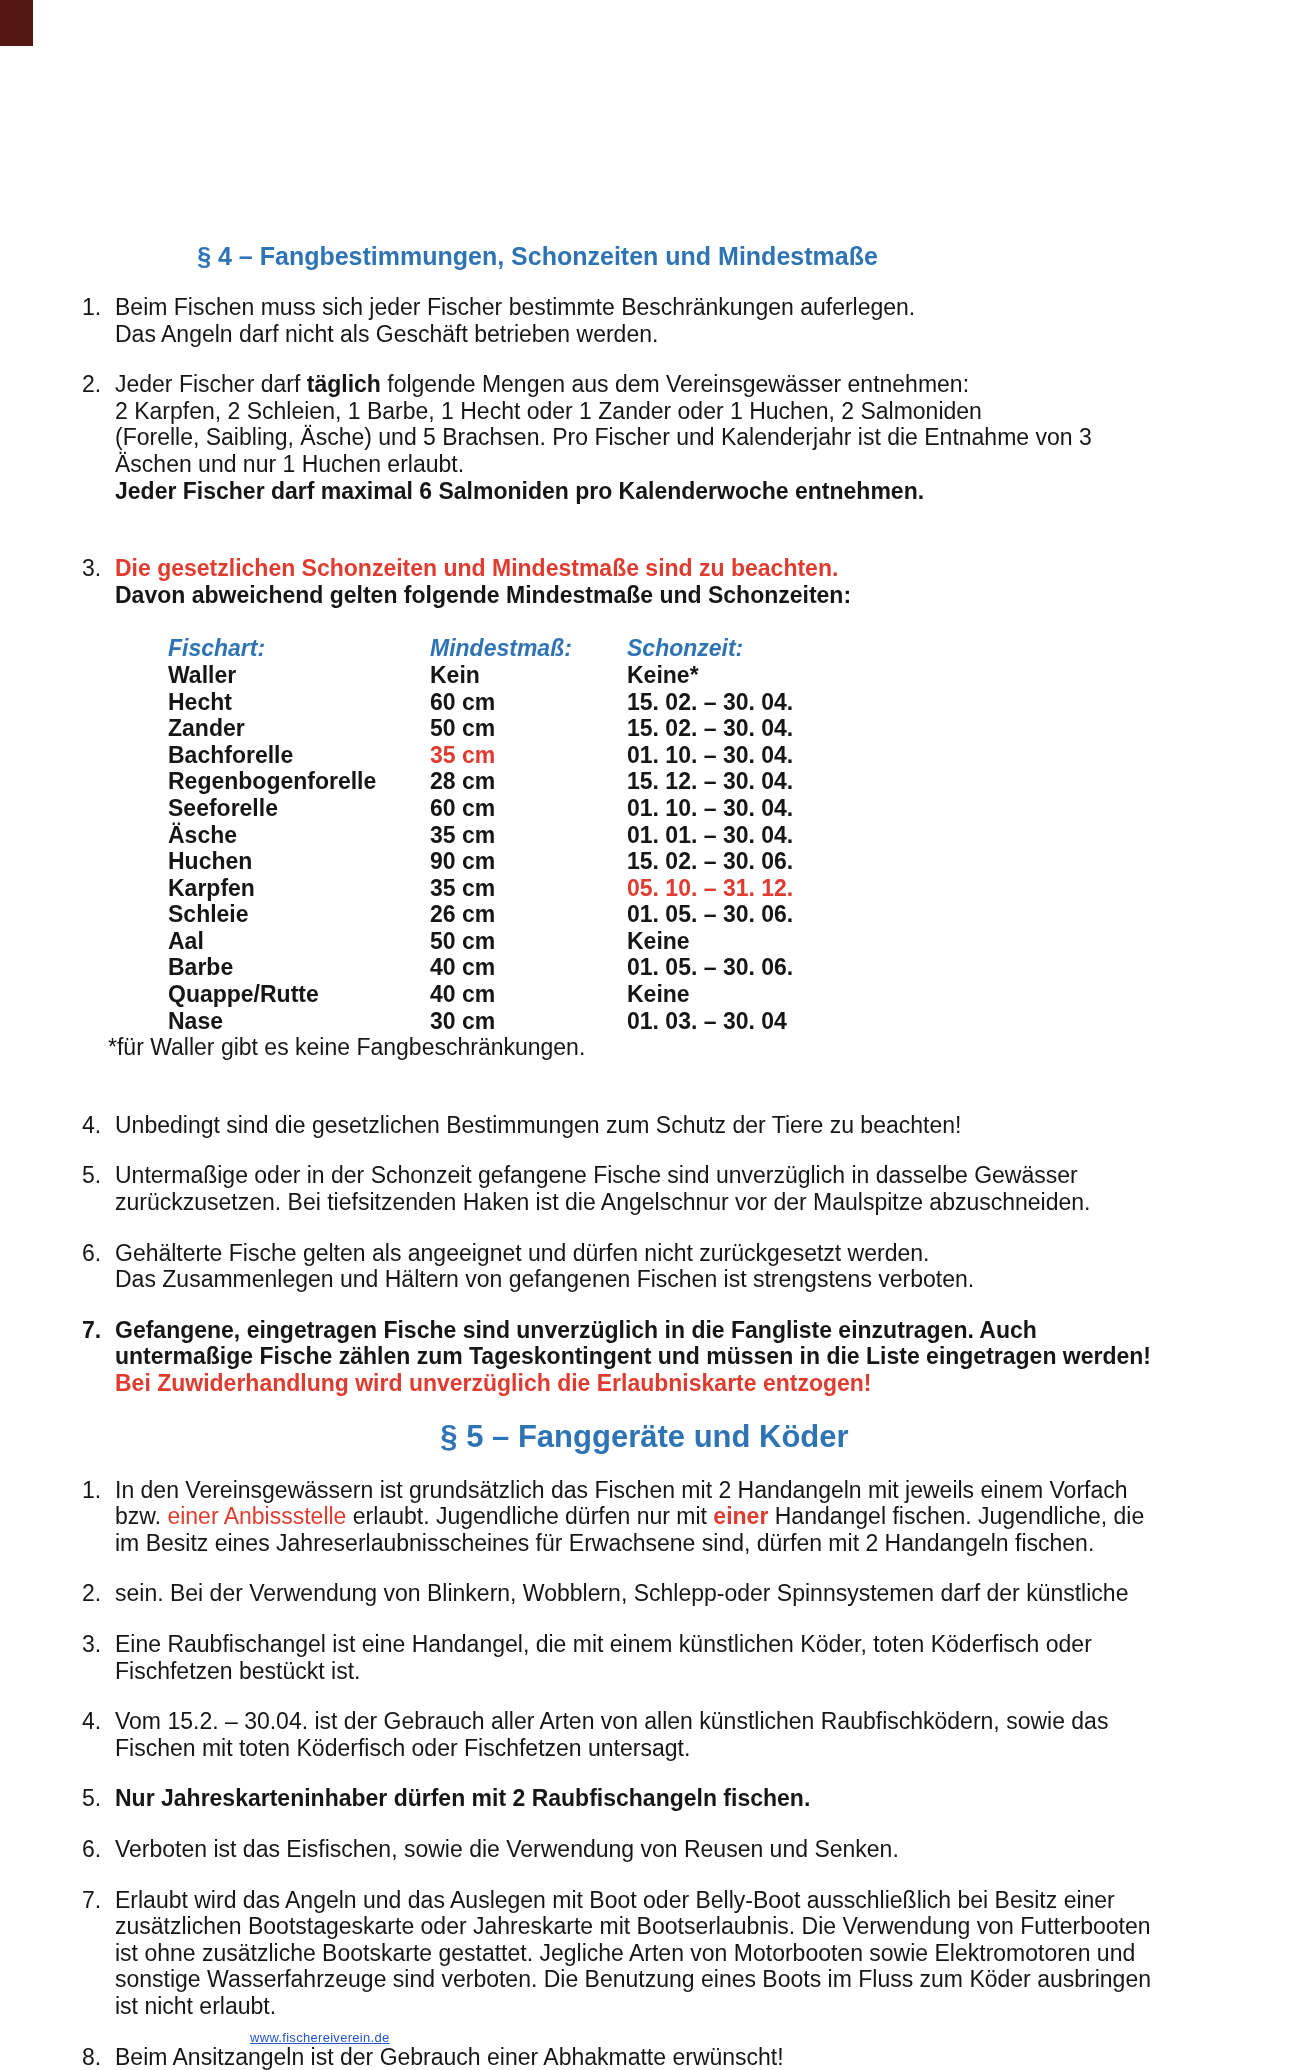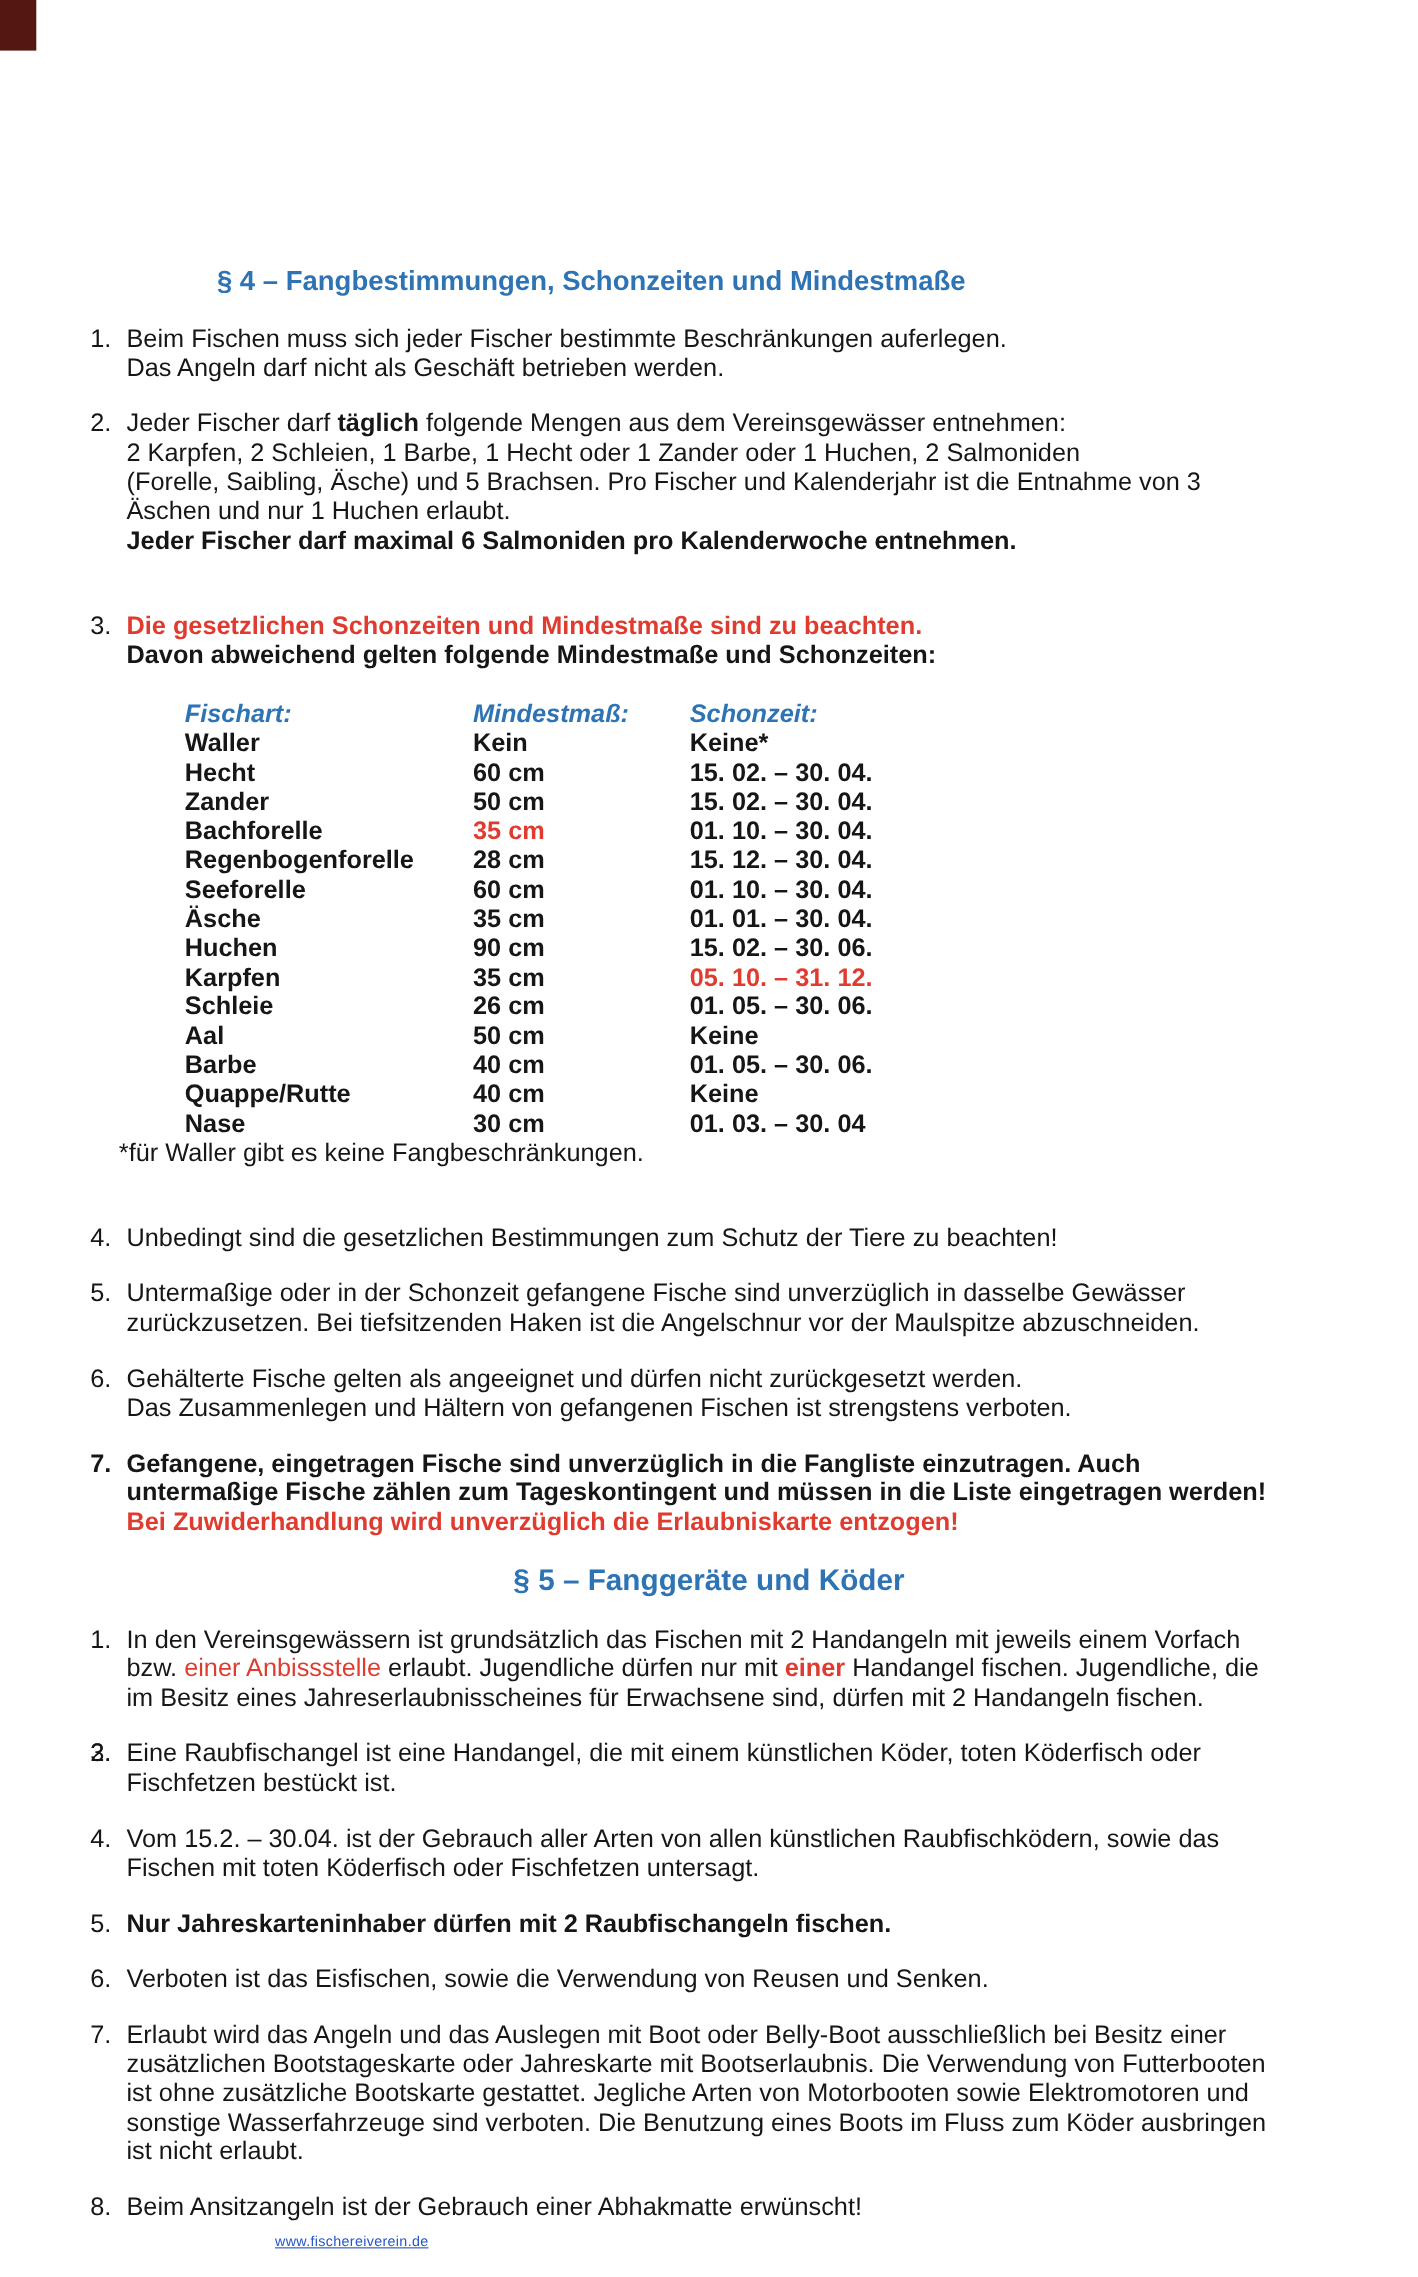--- a/index.html
+++ b/index.html
@@ -24,21 +24,21 @@
   .corner{
     position:absolute;left:0;top:0;width:33px;height:46px;
     background:#541712;
   }
   .title4{
     width:1075px;text-align:center;font-weight:bold;color:var(--blue);
     font-size:25px;line-height:27px;margin:0 0 12px 0;
   }
   .title5{
     width:100%;text-align:center;font-weight:bold;color:var(--blue);
-    font-size:27px;line-height:27px;margin:26px 0 27px 0;
+    font-size:31px;line-height:27px;margin:26px 0 27px 0;
   }
   .item{position:relative;margin-left:82px;}
   .num{position:absolute;left:0;top:0;}
   .item-body{padding-left:33px;margin-top:24px;}
   .line{white-space:nowrap;}
   .b{font-weight:bold;}
   .r{color:var(--red);}
   .rb{color:var(--red);font-weight:bold;}
   .gap{height:27px;}
   .fish-table{
@@ -182,20 +182,21 @@
         <span class="num">1.</span>
         <div class="item-body">
           <div class="line"><span>In den Vereinsgewässern ist grundsätzlich das Fischen mit 2 Handangeln mit jeweils einem Vorfach</span></div>
           <div class="line"><span>bzw. </span><span class="r">einer Anbissstelle</span><span> erlaubt. Jugendliche dürfen nur mit </span><span class="rb">einer</span><span> Handangel fischen. Jugendliche, die</span></div>
           <div class="line"><span>im Besitz eines Jahreserlaubnisscheines für Erwachsene sind, dürfen mit 2 Handangeln fischen.</span></div>
         </div>
       </div>
       <div class="item">
         <span class="num">2.</span>
         <div class="item-body">
+          <div class="line"><span>sein. Bei der Verwendung von Blinkern, Wobblern, Schlepp-oder Spinnsystemen darf der künstliche</span></div>
         </div>
       </div>
       <div class="item">
         <span class="num">3.</span>
         <div class="item-body">
           <div class="line"><span>Eine Raubfischangel ist eine Handangel, die mit einem künstlichen Köder, toten Köderfisch oder</span></div>
           <div class="line"><span>Fischfetzen bestückt ist.</span></div>
         </div>
       </div>
       <div class="item">

